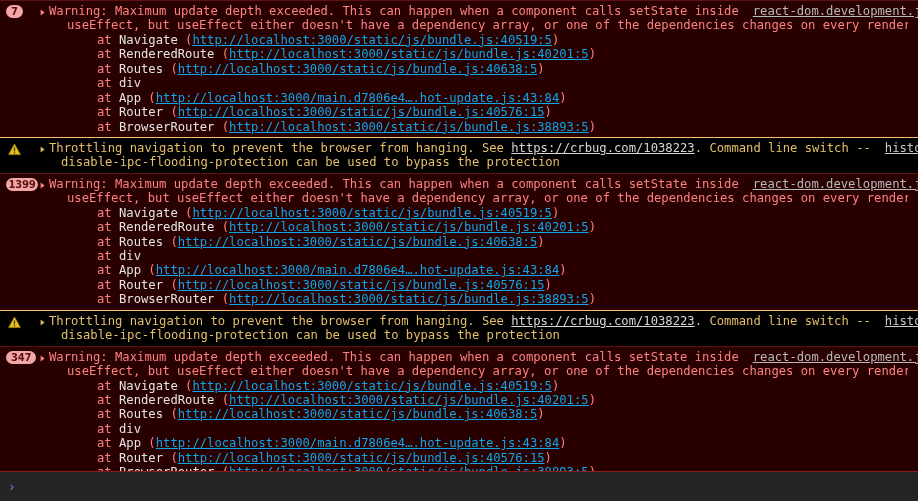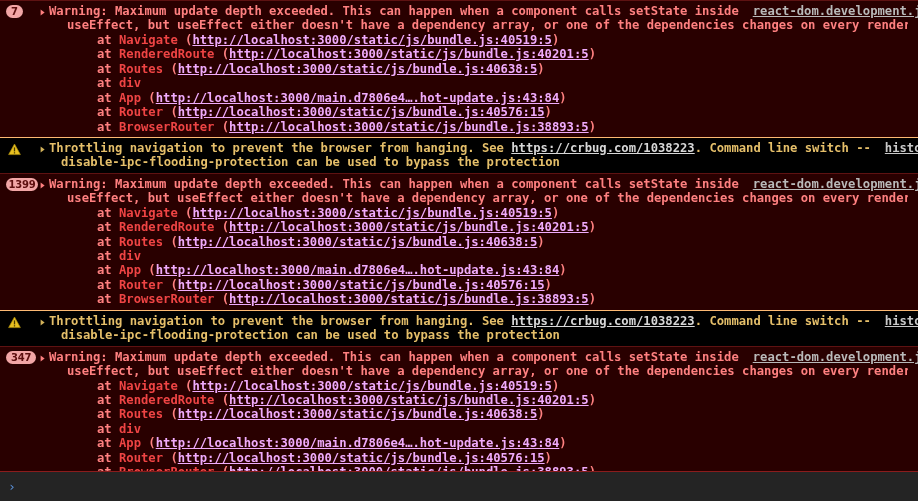--- a/index.html
+++ b/index.html
@@ -89,21 +89,20 @@
     padding-top: 4px;
     cursor: pointer;
   }
   .arrow svg { display: block; }
 
   
   .body {
     flex: 1 1 auto;
     min-width: 0;
     padding-right: 10px;
-    font-weight: bold;
   }
   .line {
     display: block;
     height: 14.45px;
     white-space: pre;
     overflow: hidden;
   }
 
   
   .firstline {
@@ -117,23 +116,23 @@
     flex: 0 0 auto;
     margin-left: 14px;
     text-decoration: underline;
     cursor: pointer;
     font-size: 12.2px;
   }
   .error .src { color: #b9b9b9; }
   .warning .src { color: #c8c8c8; }
 
   .stack { color: #ff8080; }
-  .fname { color: #ef4444; }
+  .fname { color: #e5e5e5; }
   a.url {
-    color: #f0abfc;
+    color: #0ea5e9;
     text-decoration: underline;
     cursor: pointer;
   }
   a.weburl {
     color: #d7d7d7;
     text-decoration: underline;
     cursor: pointer;
   }
 
   .indent1 { padding-left: 18px; }

